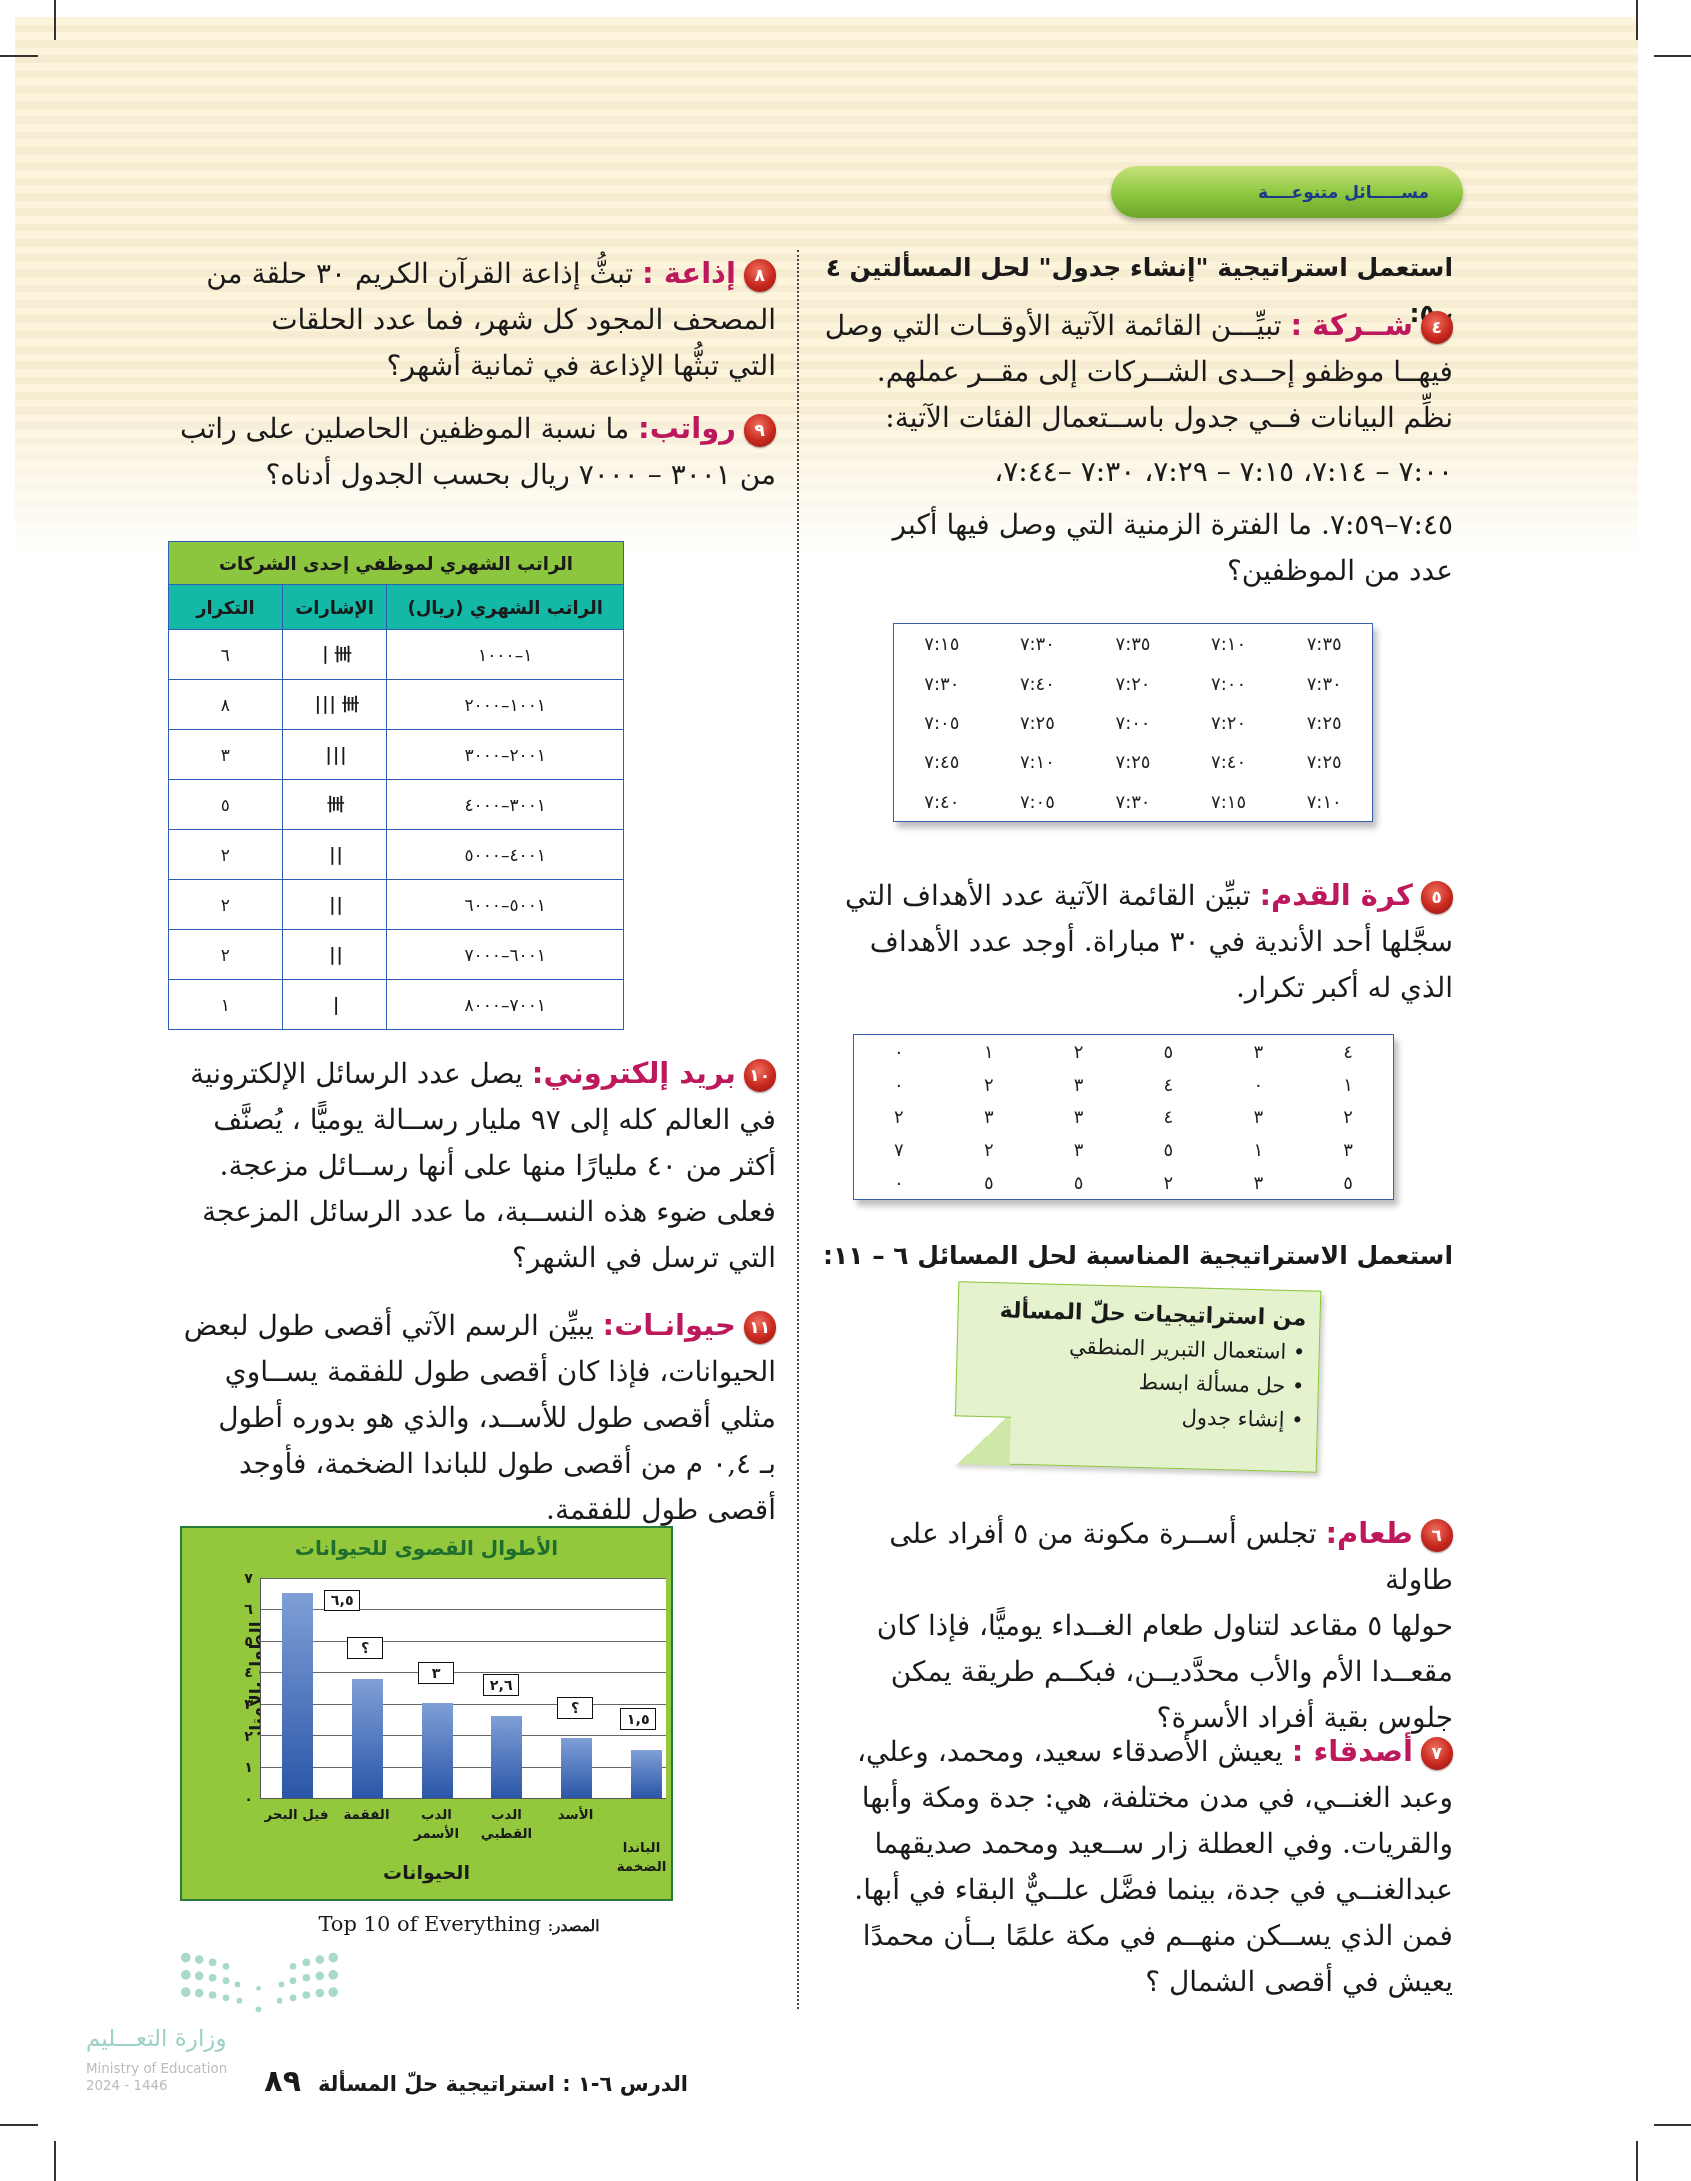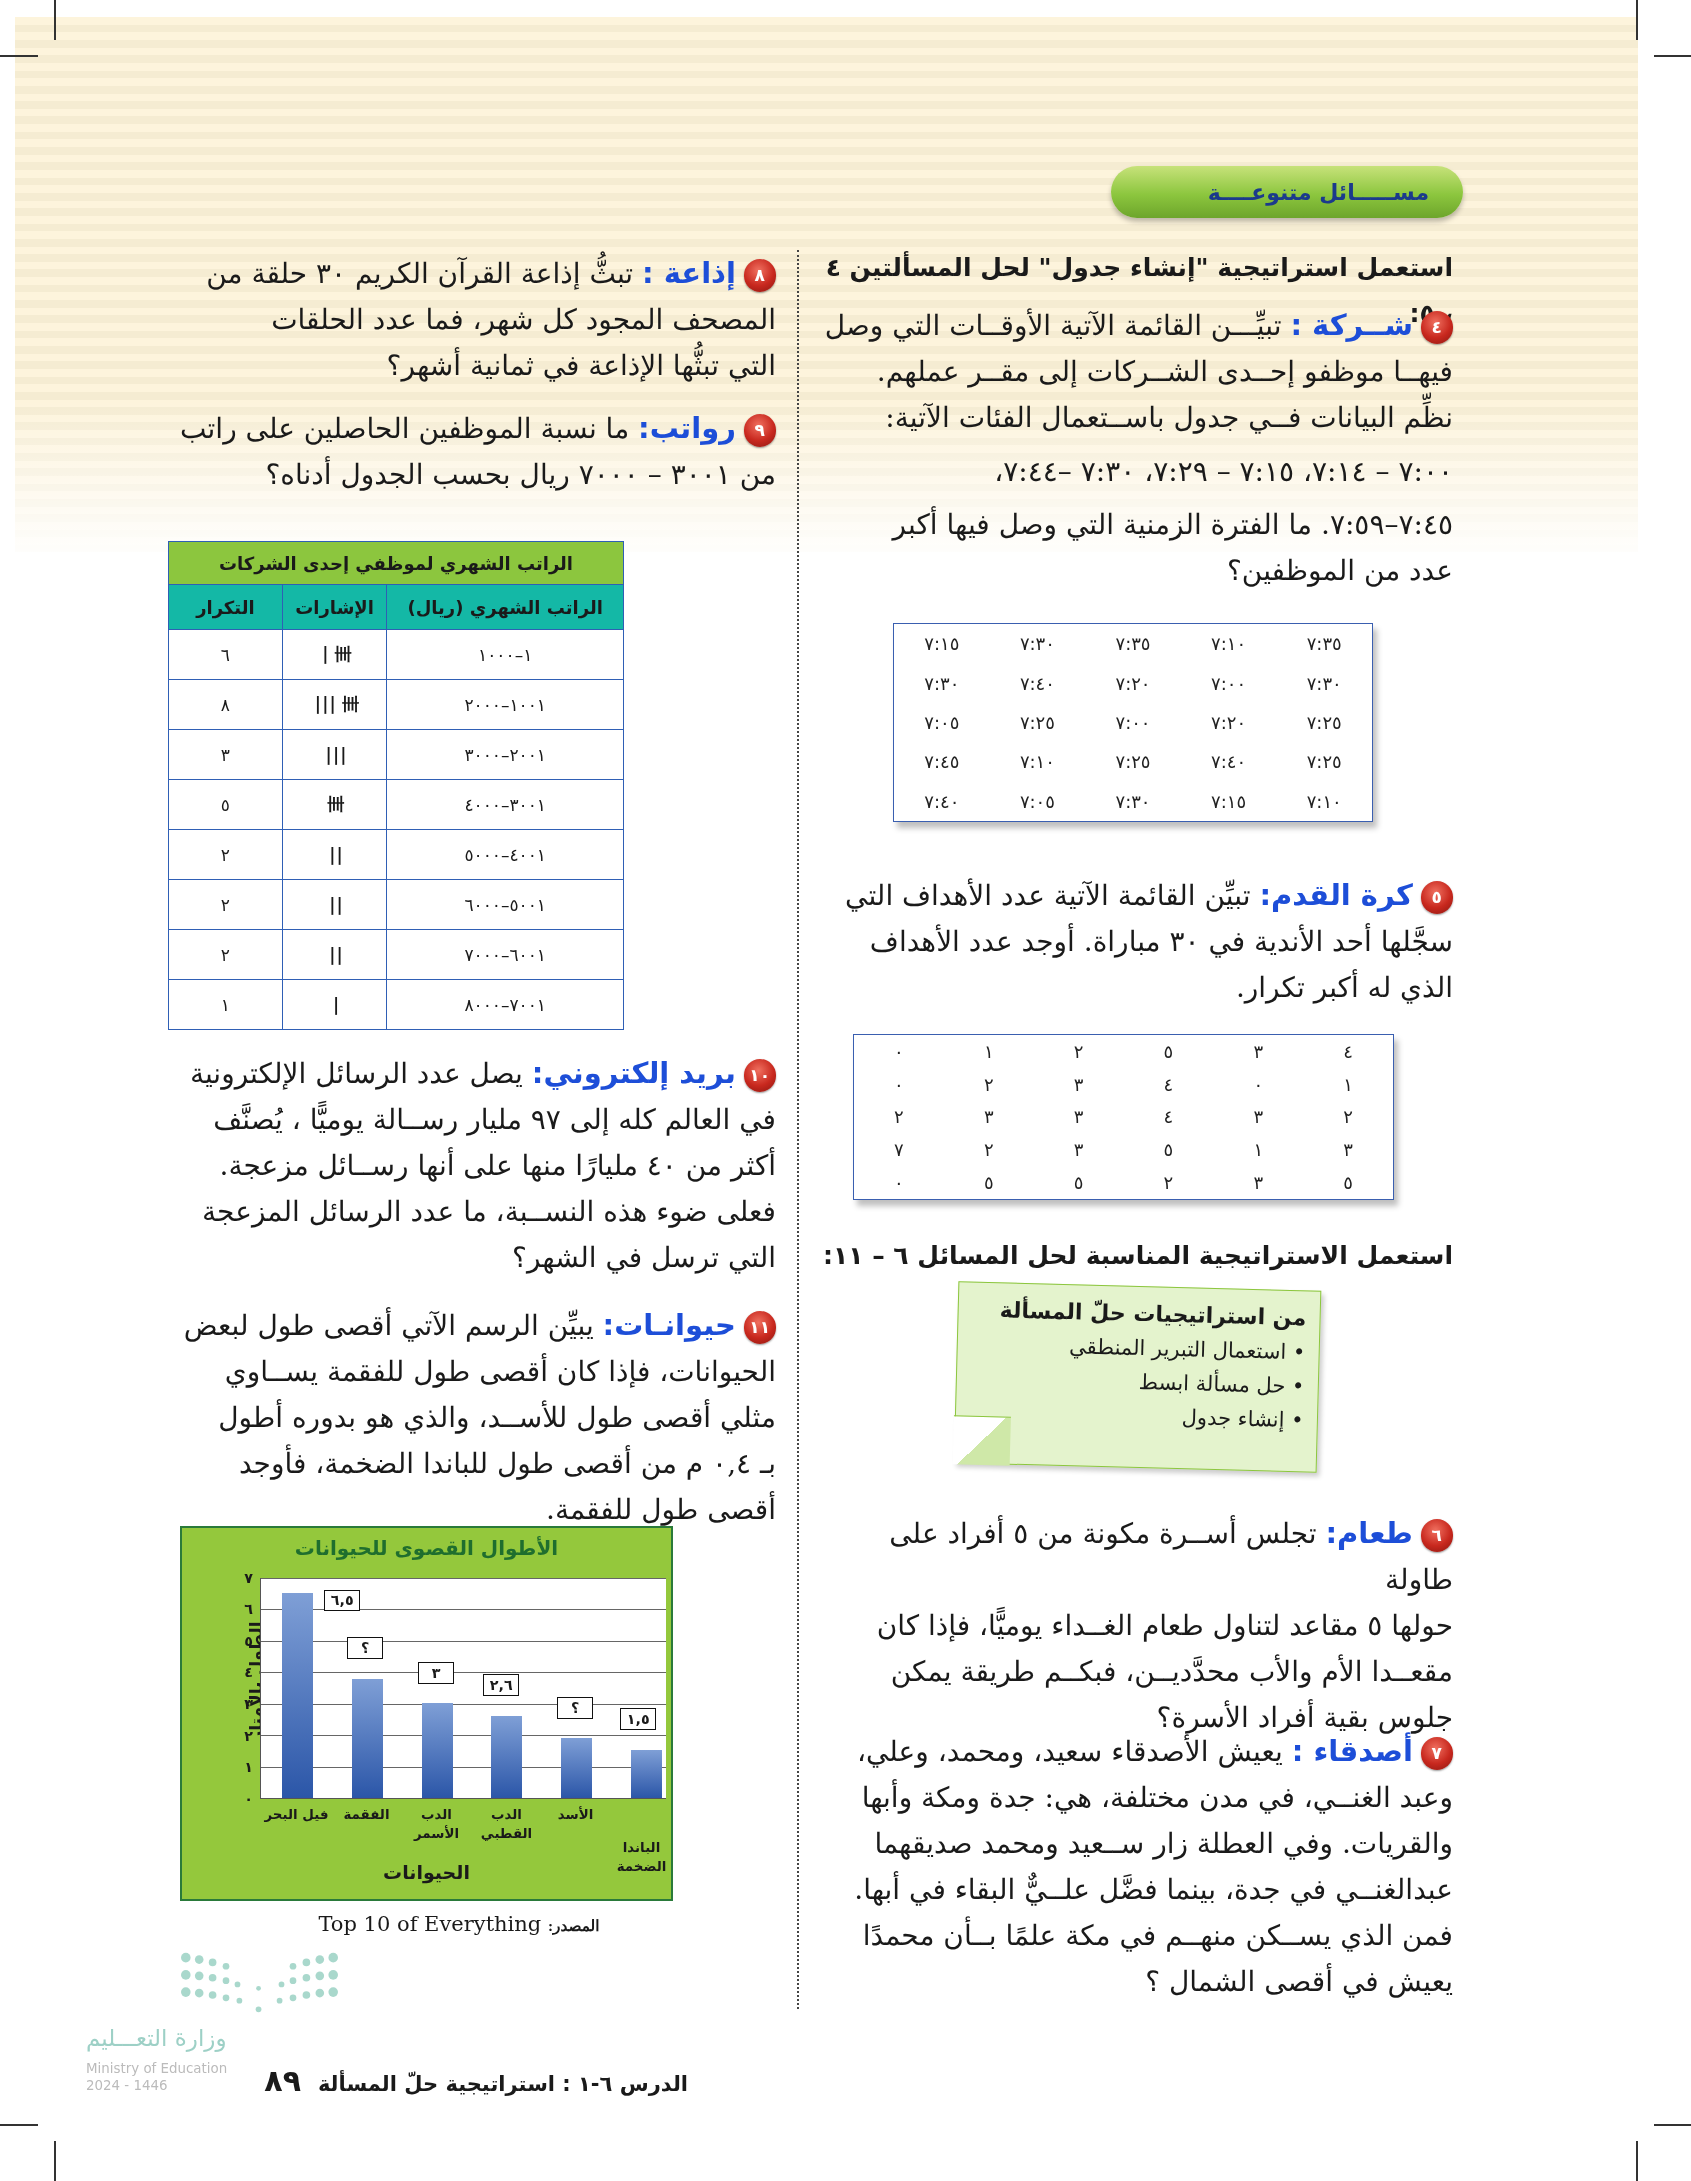--- a/index.html
+++ b/index.html
@@ -18,38 +18,38 @@
     background:linear-gradient(to bottom, rgba(255,255,255,0), #ffffff);
   }
   .crop { position:absolute; background:#333; }
   .pill {
     position:absolute; left:1111px; top:166px; width:352px; height:52px;
     border-radius:27px;
     background:linear-gradient(to bottom, #c7e27a 0%, #8cc63e 55%, #6da52b 100%);
     box-shadow:0 3.8px 5.7px rgba(0,0,0,0.25);
     display:flex; align-items:center; justify-content:flex-end; padding-right:34px; box-sizing:border-box;
   }
-  .pill span { font-family:"DejaVu Sans", sans-serif; font-weight:bold; font-size:22px; color:#1b3a8c; }
+  .pill span { font-family:"DejaVu Sans", sans-serif; font-weight:bold; font-size:17px; color:#1b3a8c; }
   .divider {
     position:absolute; left:797px; top:250px; width:0; height:1759px;
     border-left:2.9px dotted #444;
   }
   .rtl { direction:rtl; text-align:right; unicode-bidi:plaintext; }
   .para {
     position:absolute; font-size:28px; line-height:46px;
   }
   .instr { font-family:"DejaVu Sans", sans-serif; font-weight:bold; font-size:25px; }
   .badge {
     display:inline-block; width:32.5px; height:32.5px; border-radius:50%;
     background:radial-gradient(circle at 45% 35%, #f07060 0%, #c8281e 55%, #8a1610 100%);
     color:#fff; font-family:"DejaVu Sans", sans-serif; font-size:17px; font-weight:bold;
     text-align:center; line-height:32.5px; vertical-align:middle; margin-left:7.6px;
     box-shadow:0 1px 1.9px rgba(0,0,0,0.4);
   }
-  .kw { font-family:"DejaVu Sans", sans-serif; font-weight:bold; color:#1d4ed8; font-size:29px; }
+  .kw { font-family:"DejaVu Sans", sans-serif; font-weight:bold; color:#be185d; font-size:29px; }
   .grid-box {
     position:absolute; border:1.9px solid #3a5fb0; background:#fff;
     box-shadow:3.8px 5.7px 5.7px rgba(0,0,0,0.25);
   }
   .grid-box table { width:100%; border-collapse:collapse; direction:rtl; }
   .grid-box td { text-align:center; font-size:18px; color:#222; font-family:"DejaVu Sans", sans-serif; }
   .note {
     position:absolute; left:956px; top:1286px; width:363px; height:182px;
     background:#e4f3cd; border:1.9px solid #8cc63e;
     transform:rotate(1.5deg);

